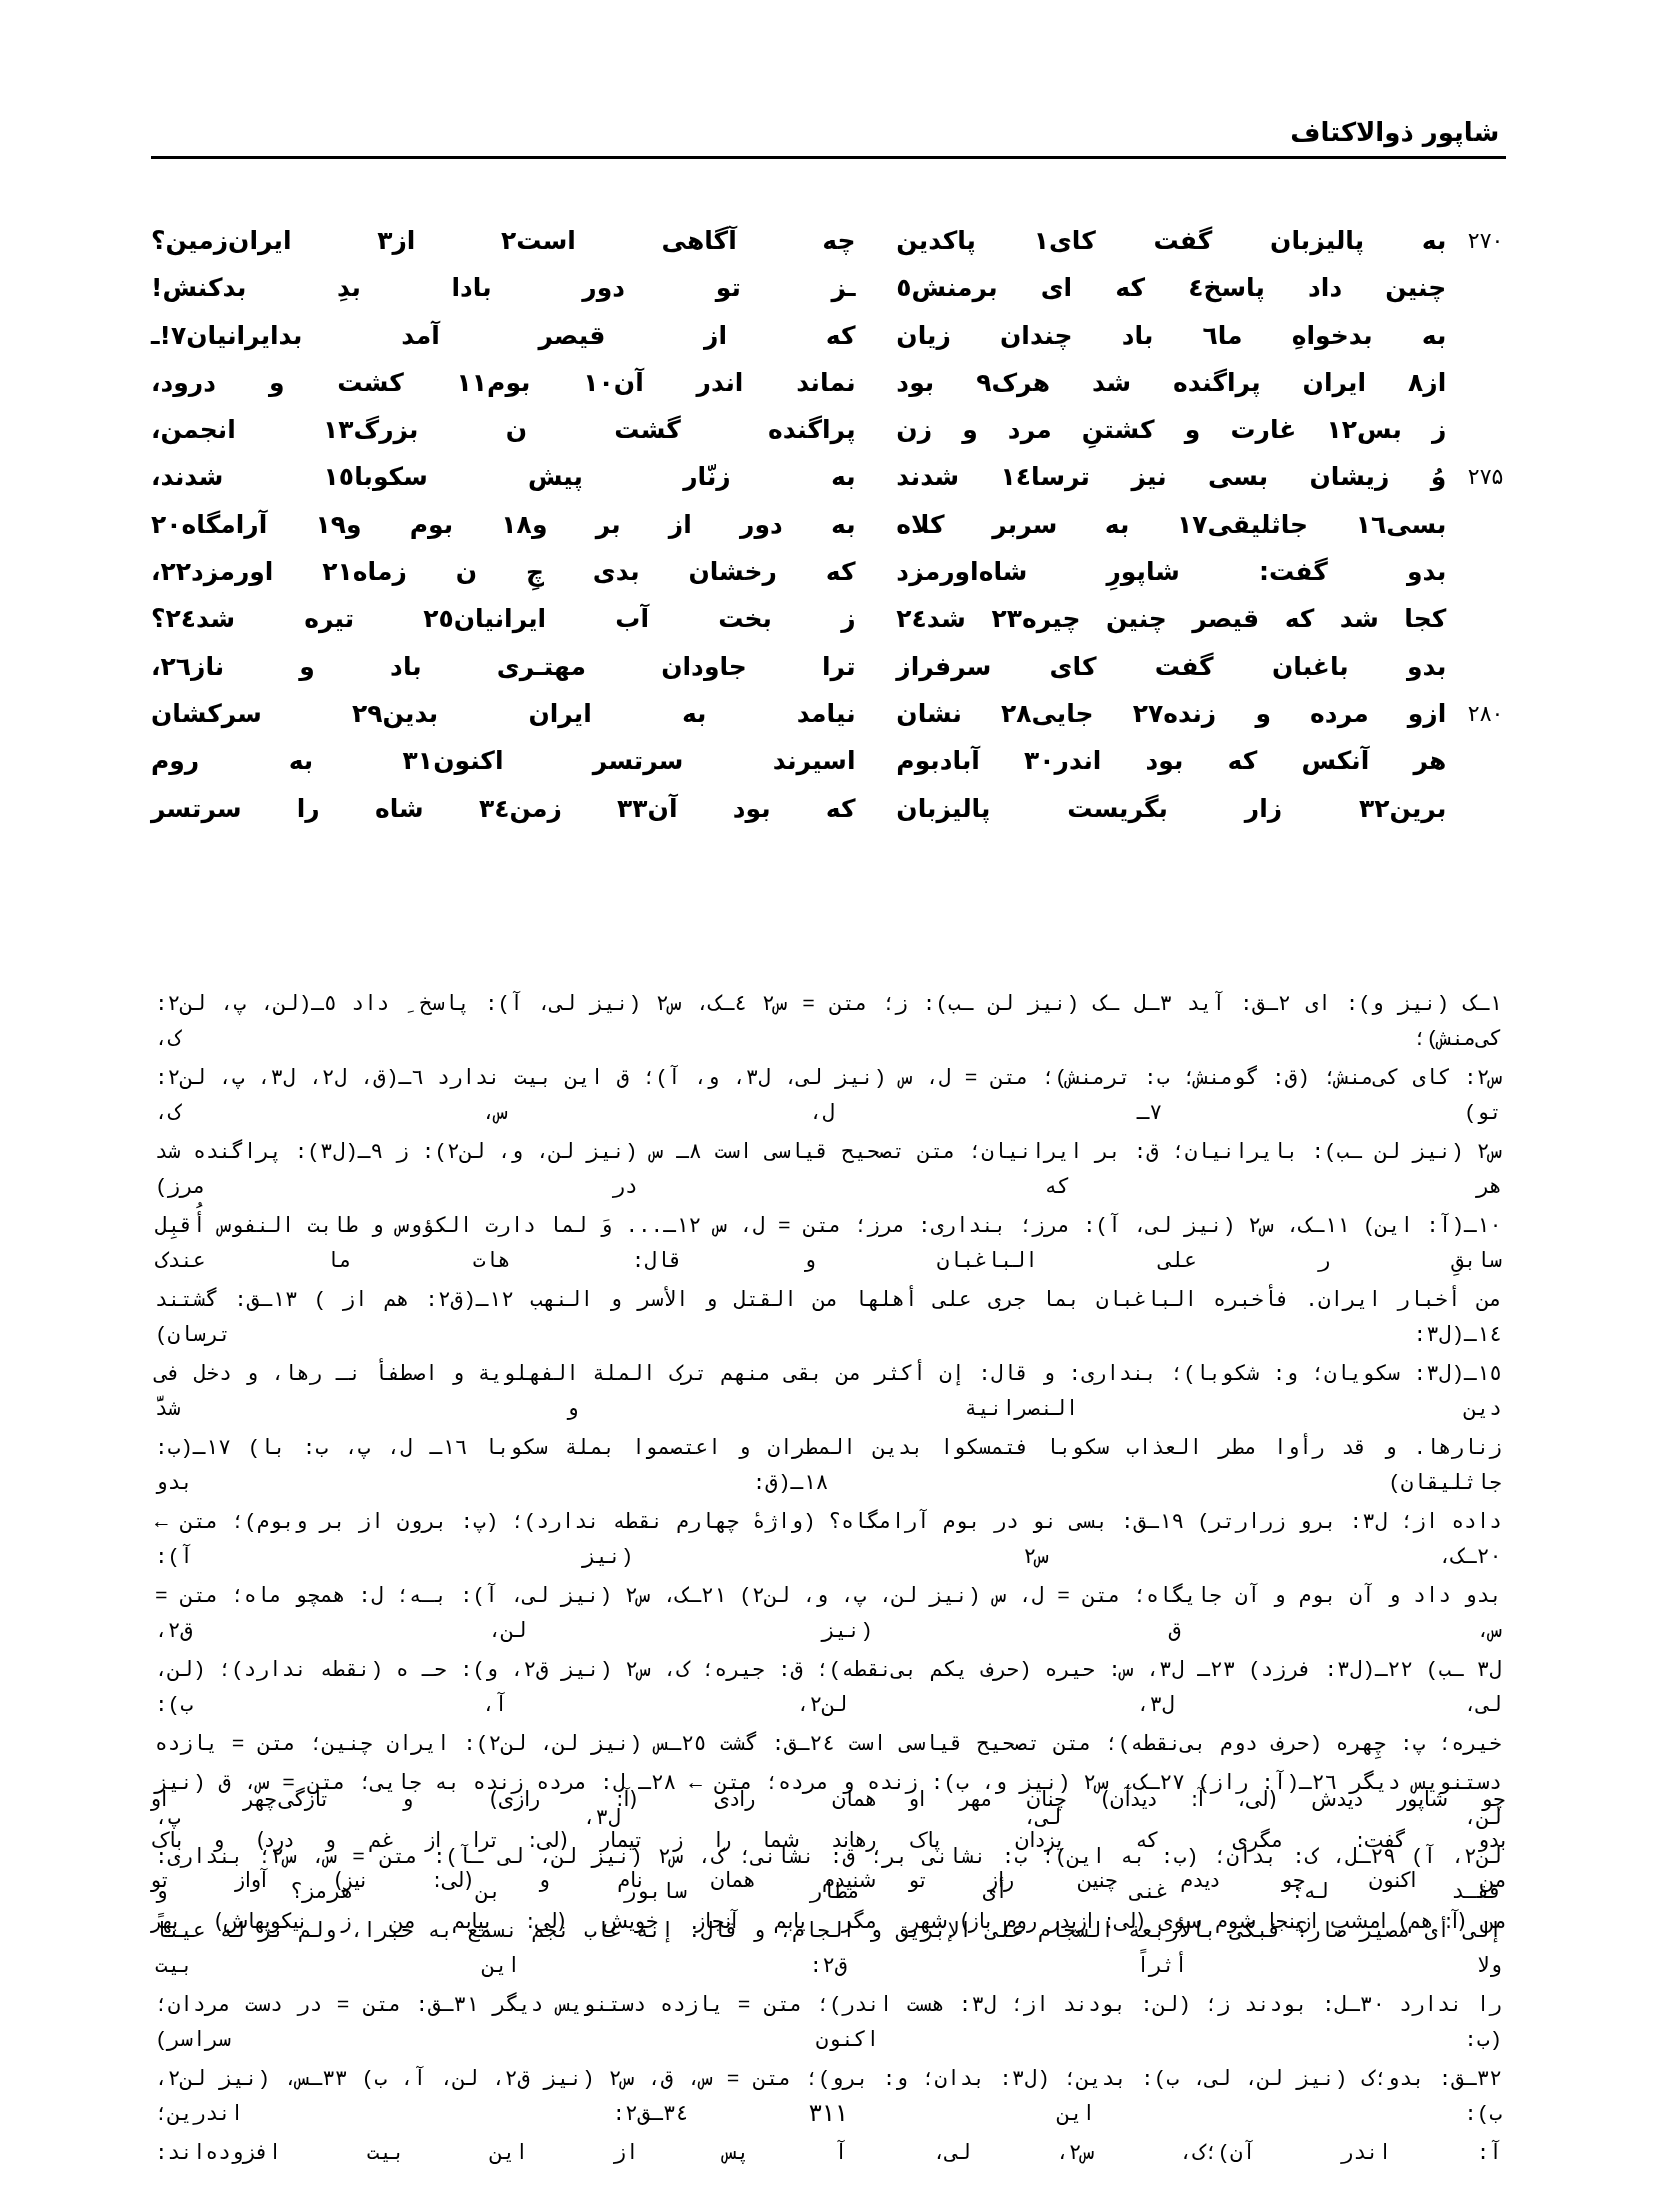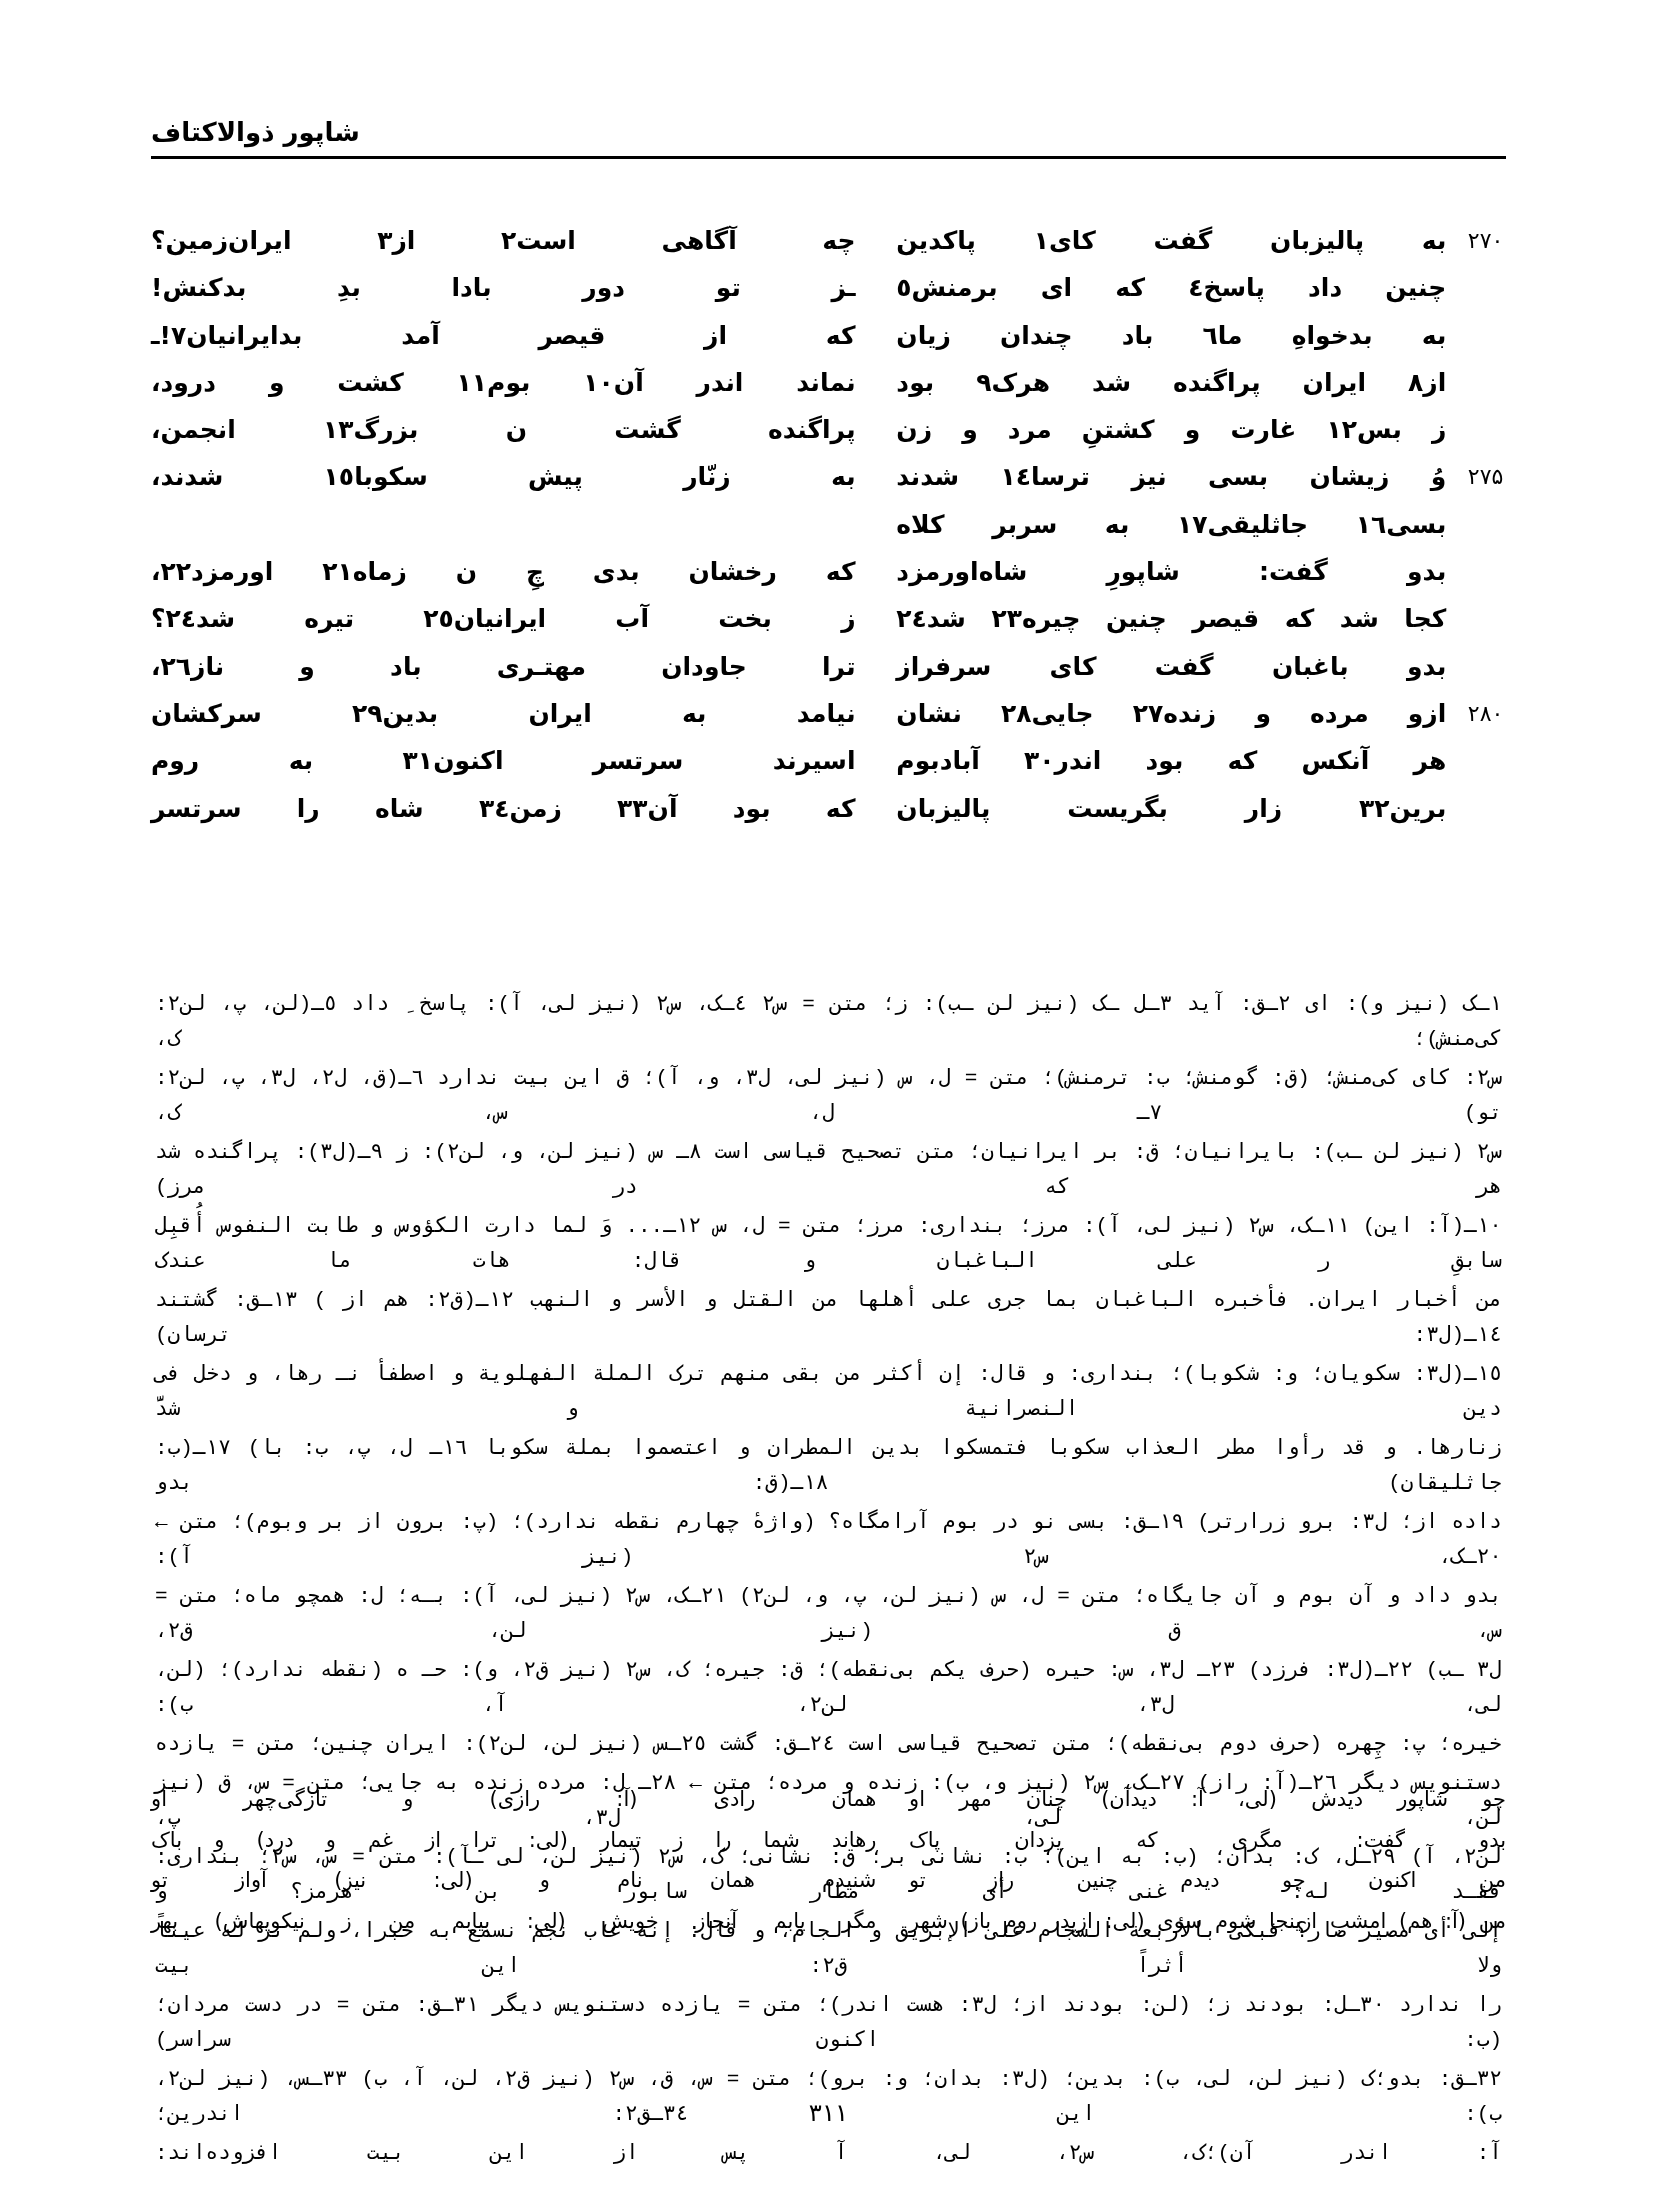--- a/index.html
+++ b/index.html
@@ -29,21 +29,21 @@
     position: absolute;
     top: 119px;
     right: 151px;
     left: 151px;
   }
   .running-head {
     font-size: 26px;
     font-weight: bold;
     letter-spacing: 0.3px;
     line-height: 1;
-    text-align: left;
+    text-align: right;
     padding-right: 6.8px;
   }
   .head-rule {
     margin-top: 11px;
     height: 2.7px;
     background: #000;
     width: 100%;
   }
 
   
@@ -201,20 +201,21 @@
 
     <div class="verse-row">
       <div class="vnum">۲۷۵</div>
       <div class="hemistich right">وُ زیشان بسی نیز ترسا١٤ شدند</div>
       <div class="hemistich left">به زنّار پیش سکوبا١٥ شدند،</div>
     </div>
 
     <div class="verse-row">
       <div class="vnum"></div>
       <div class="hemistich right">بسی١٦ جاثلیقی١٧ به سربر کلاه</div>
+      <div class="hemistich left">به دور از بر و١٨ بوم و١٩ آرامگاه٢٠</div>
     </div>
 
     <div class="verse-row">
       <div class="vnum"></div>
       <div class="hemistich right">بدو گفت: شاپورِ شاه‌اورمزد</div>
       <div class="hemistich left">که رخشان بدی چِ ن زماه٢١ اورمزد٢٢،</div>
     </div>
 
     <div class="verse-row">
       <div class="vnum"></div>

